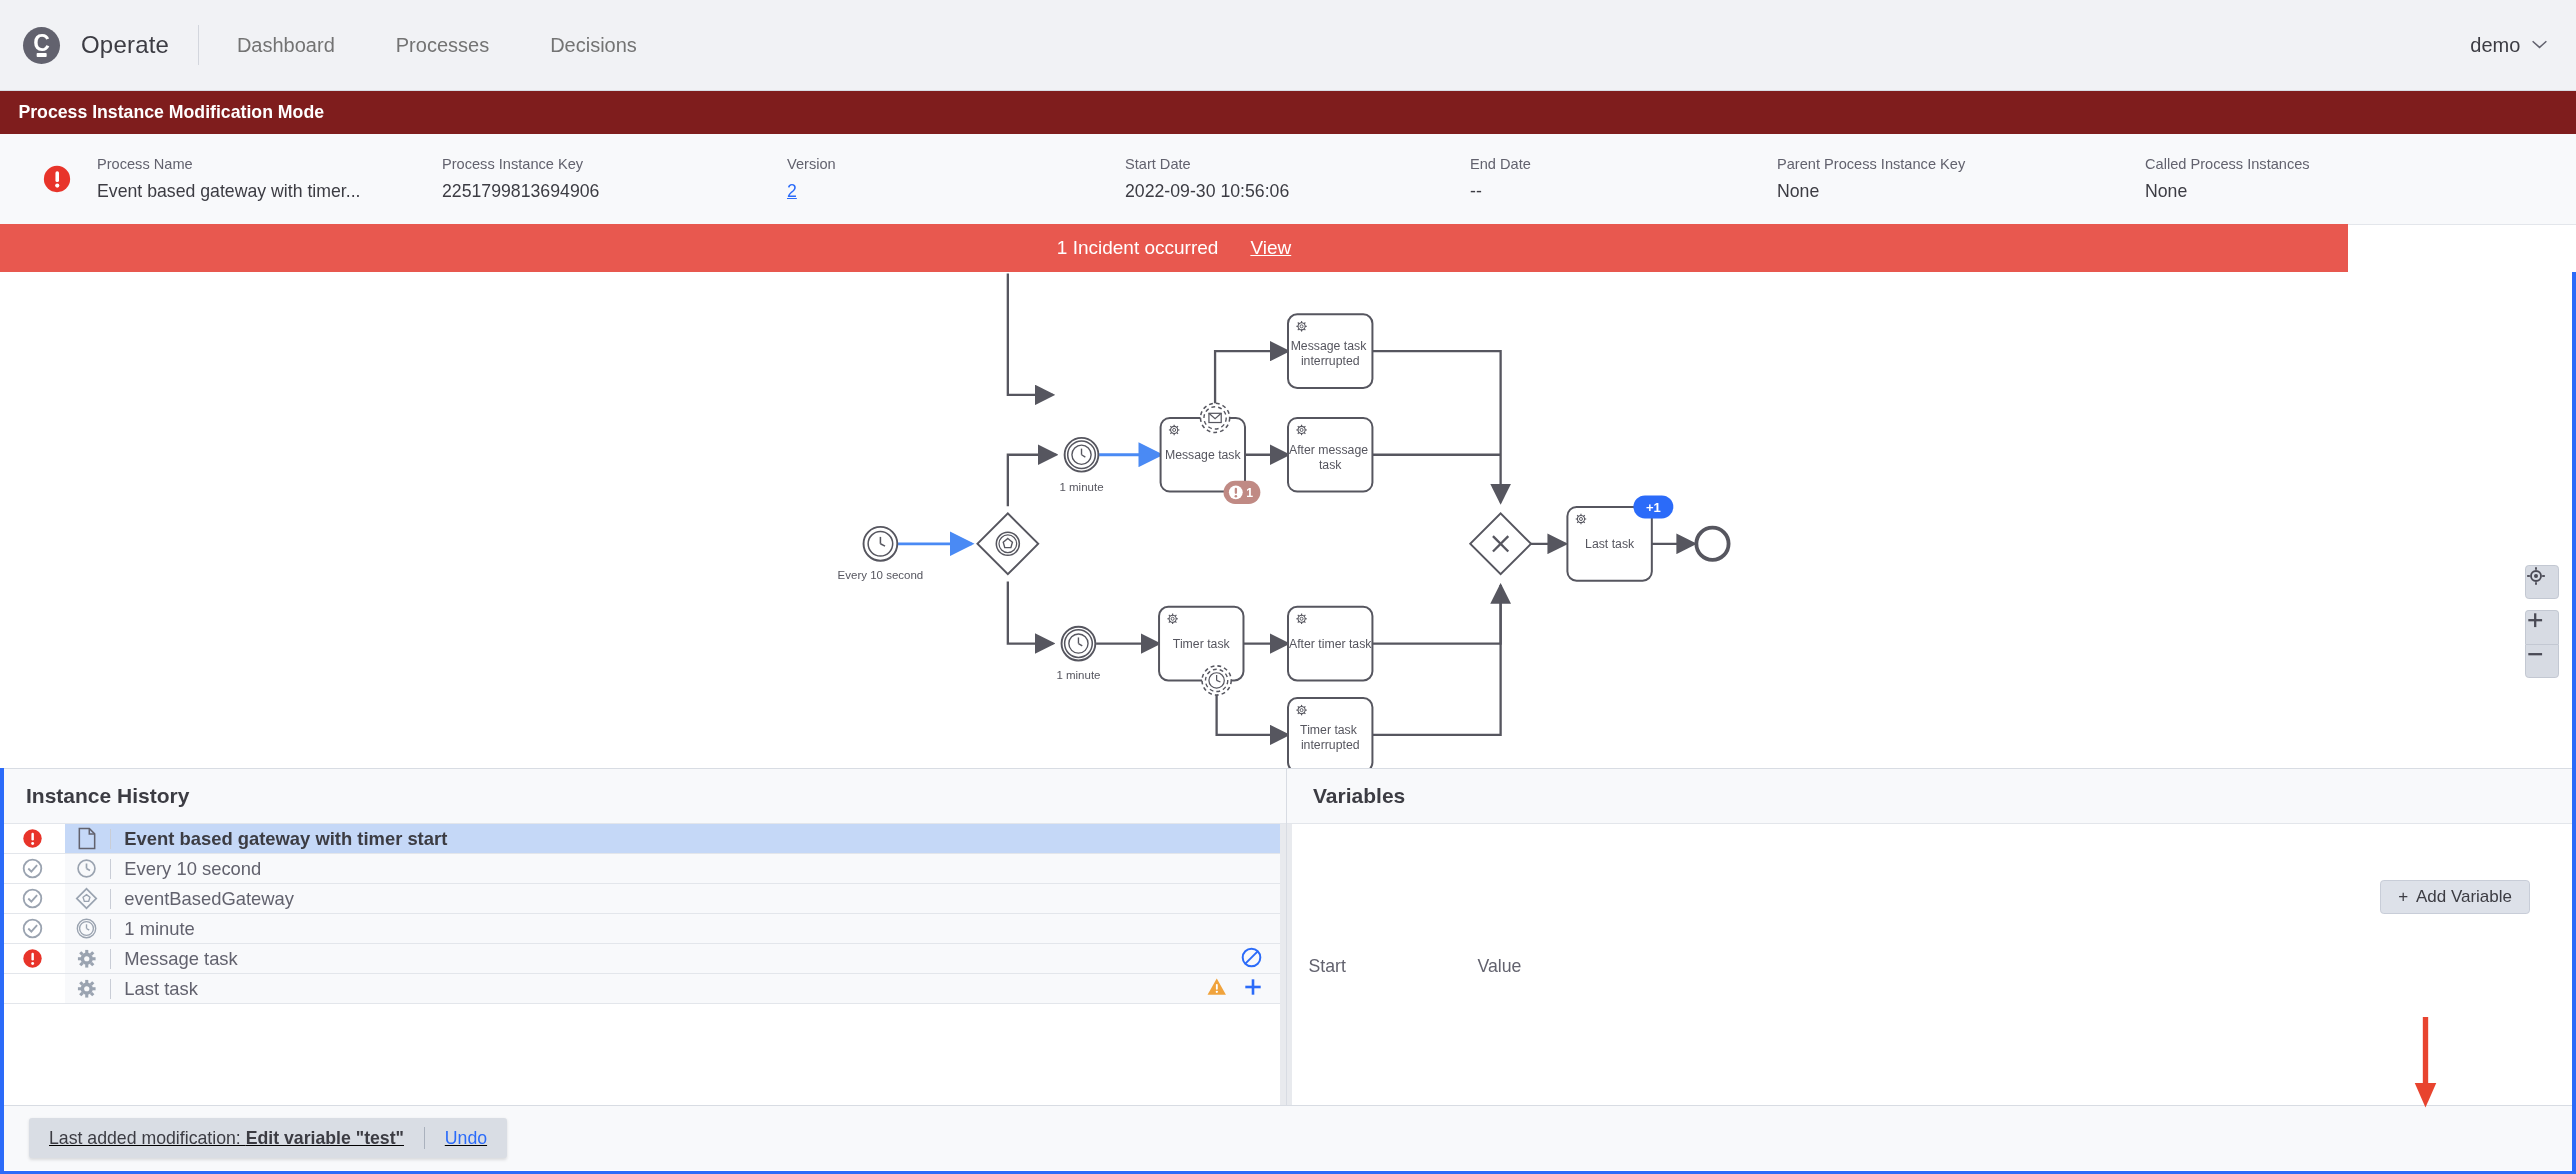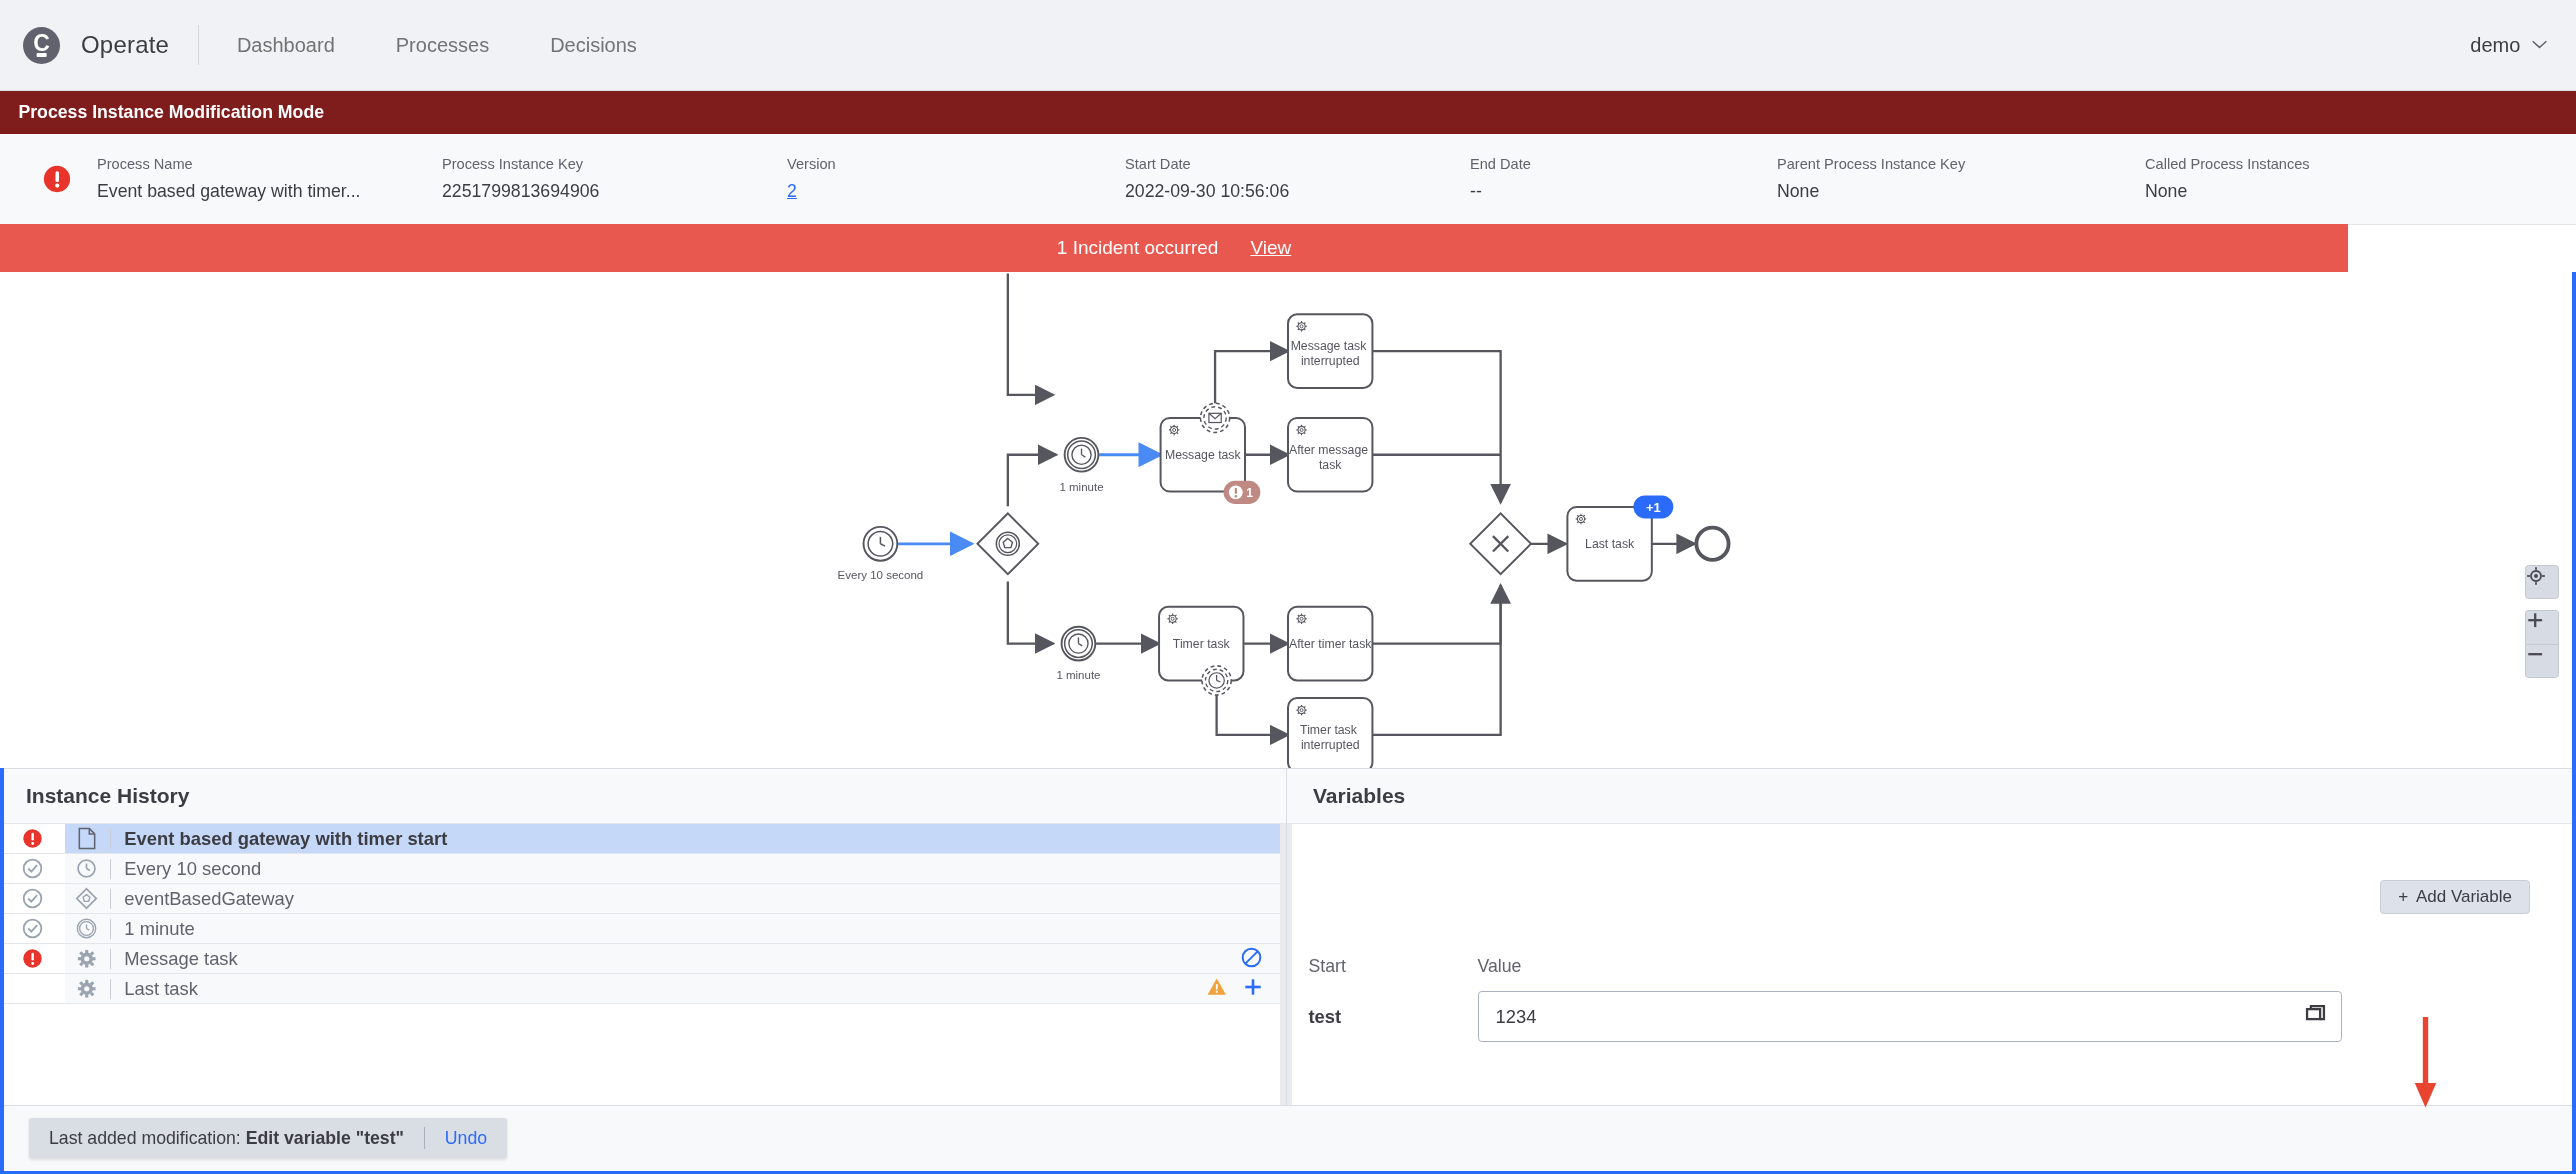--- a/index.html
+++ b/index.html
@@ -134,21 +134,21 @@
     display:flex; align-items:center; padding-left:17px;
     font-size:18.4px; color:#3c3c43;
   }
   .var-copy-icon{ position:absolute; right:14px; top:50%; transform:translateY(-50%); cursor:pointer;}
   .var-left-edge{ position:absolute; left:0; top:0; width:5.4px; height:282px; background:#e8eaee;}
 
   
   .footer{
     position:absolute; left:0; top:1105px; width:2576px; height:65px;
     background:#f8f9fb; border-top:0.8px solid #d8dce3;
-    display:flex; align-items:center;
+    display:flex; align-items:center;text-decoration:underline;
   }
   .last-mod{
     margin-left:29px; height:40px; background:#d9dde4; border-radius:3.1px;
     display:flex; align-items:center; padding:0 20px; gap:20px;
     box-shadow:0 1.5px 3.1px rgba(0,0,0,0.12);
   }
   .last-mod .lm-text{ font-size:17.7px; color:#3c3c43; }
   .last-mod .lm-text b{ font-weight:bold; }
   .lm-sep{ width:0.8px; height:21.5px; background:#aab1bd; }
   .undo-btn{ font-size:17.7px; color:#2b6bf9; cursor:pointer; }
@@ -780,32 +780,20 @@
         <div class="add-var-btn">
           <span>+</span>
           <span>Add Variable</span>
         </div>
 
         <div class="var-head-row">
           <div class="var-col-name">Start</div>
           <div class="var-col-value">Value</div>
         </div>
 
-        <div class="var-row">
-          <div class="var-name">test</div>
-          <div class="var-value-field">
-            <span>1234</span>
-            <span class="var-copy-icon">
-              <svg width="23" height="23" viewBox="0 0 30 30">
-                <rect x="4" y="8" width="17" height="13" fill="none" stroke="#3c3c43" stroke-width="3"></rect>
-                <path d="M9,8 V4 H26 V21 H21" fill="none" stroke="#3c3c43" stroke-width="3"></path>
-              </svg>
-            </span>
-          </div>
-        </div>
       </div>
     </div>
   </div>
 
   <div class="red-arrow">
     <svg width="31" height="92" viewBox="0 0 40 120">
       <line x1="20" y1="0" x2="20" y2="92" stroke="#e8442f" stroke-width="7"></line>
       <polygon points="20,118 6,86 34,86" fill="#e8442f"></polygon>
     </svg>
   </div>

